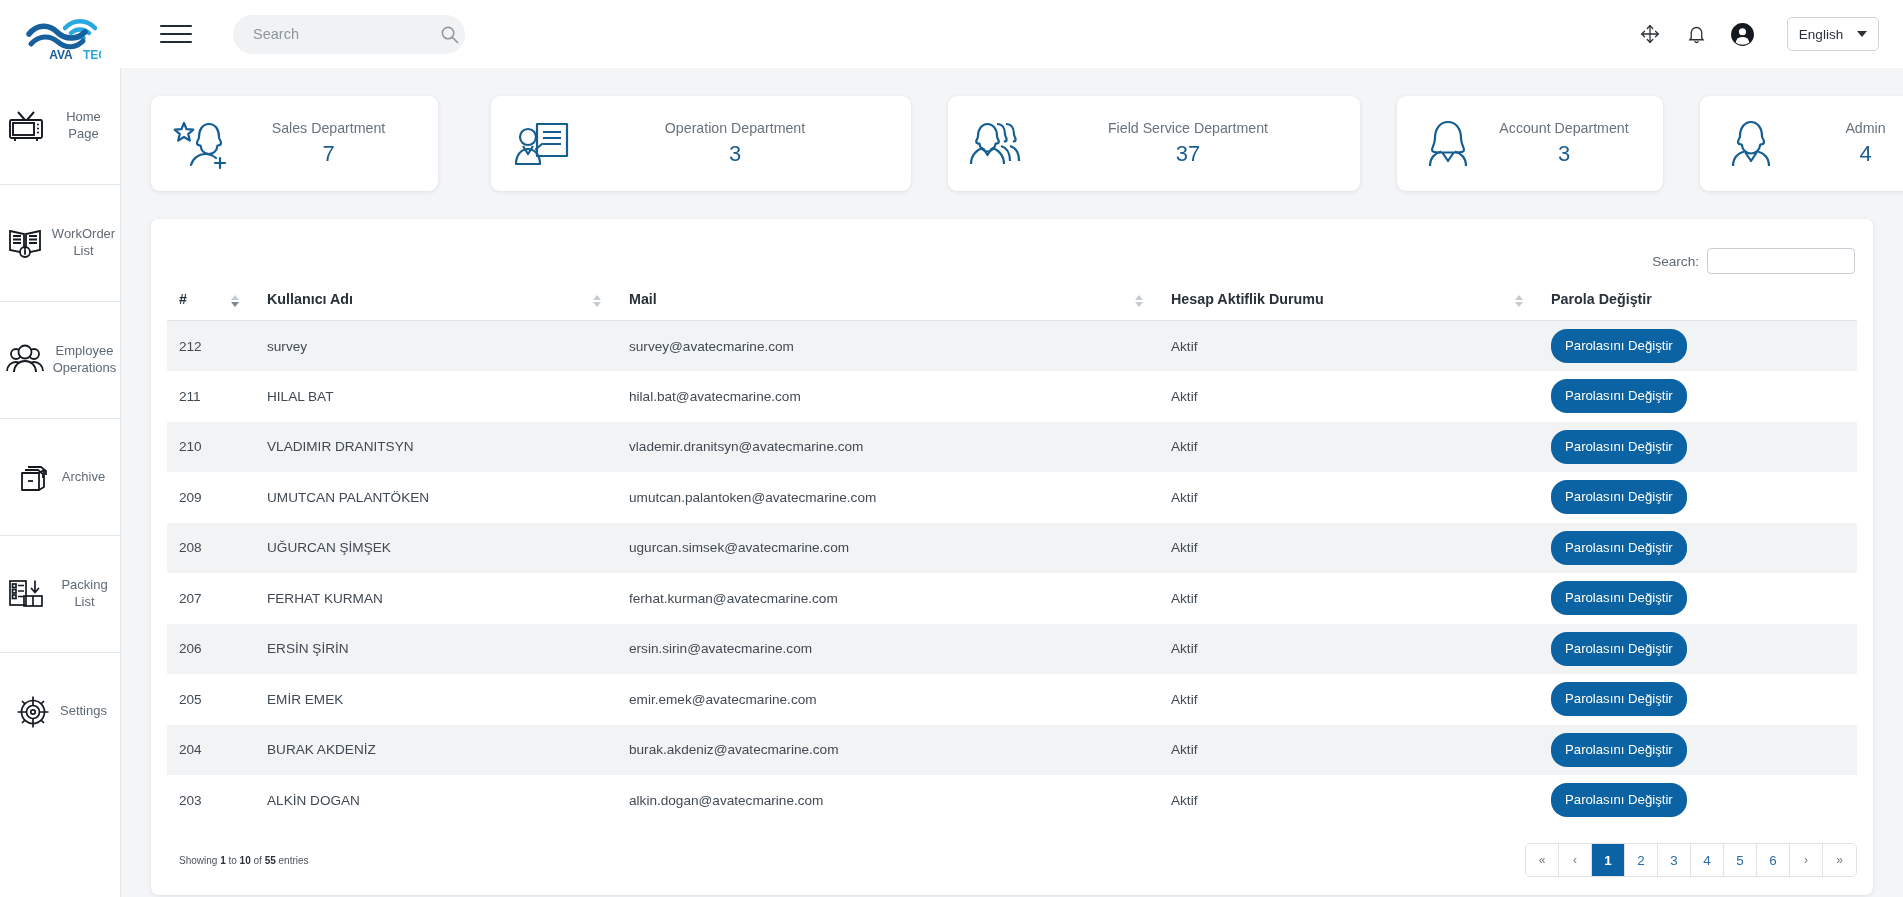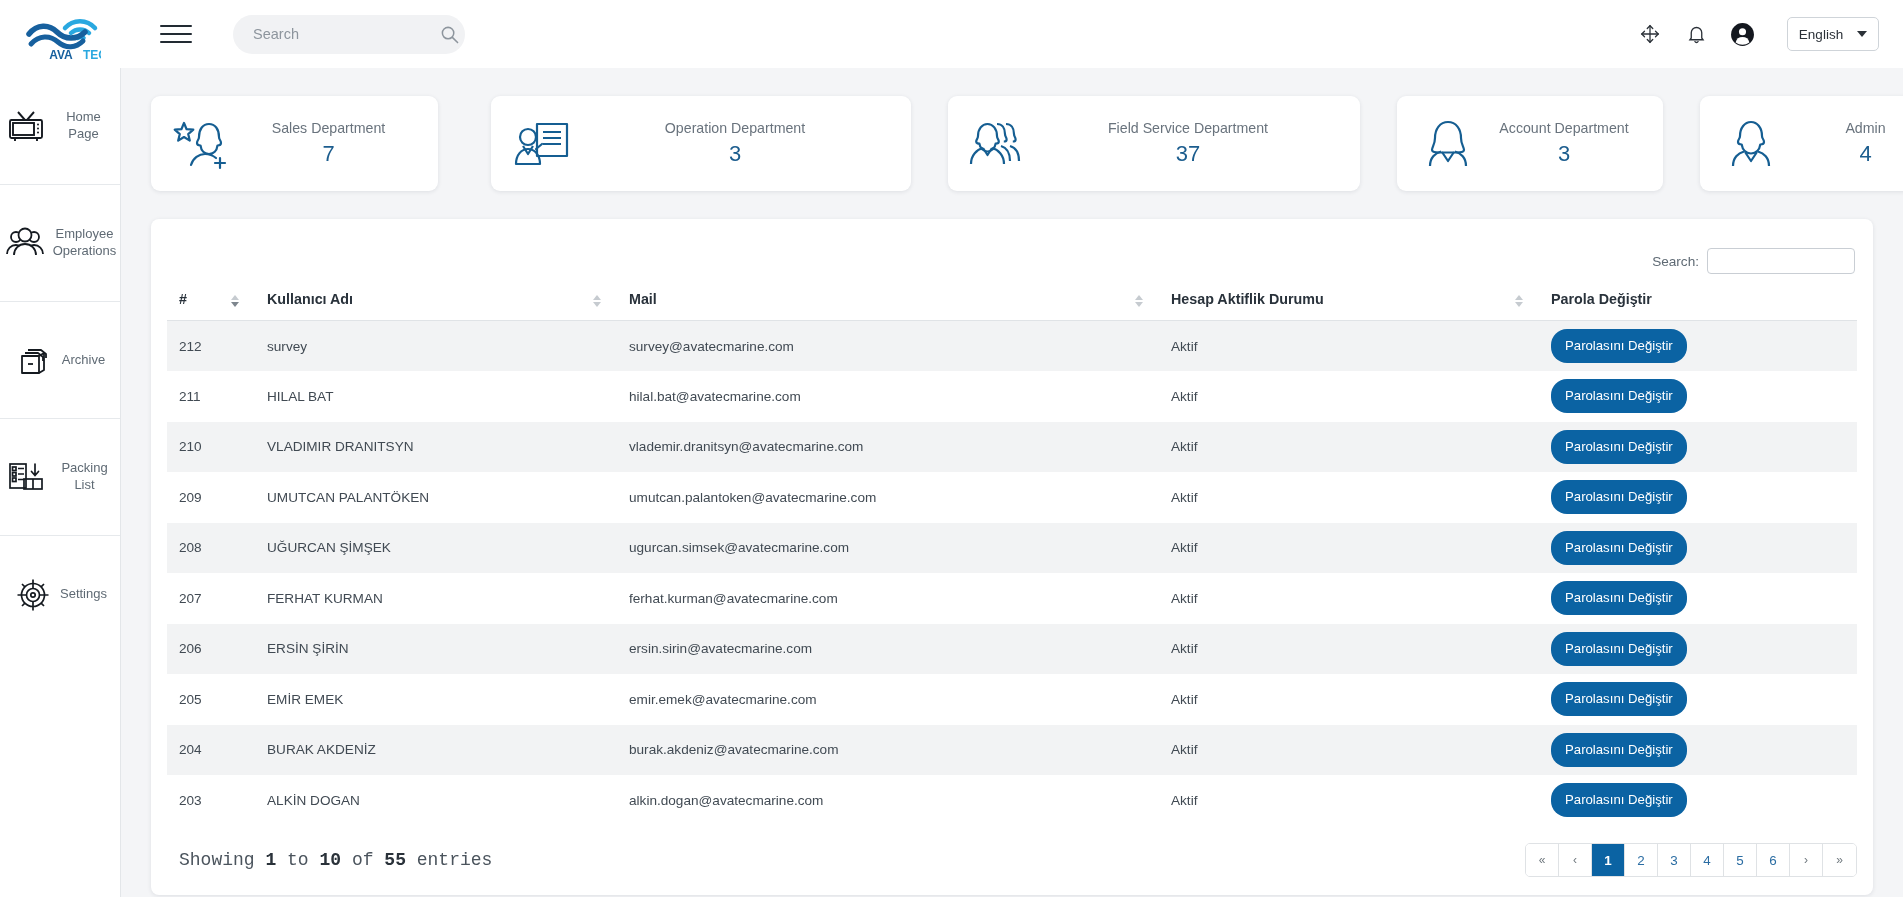--- a/index.html
+++ b/index.html
@@ -182,21 +182,21 @@
   .col-name { width: 362px; }
   .col-mail { width: 542px; }
   .col-status { width: 380px; }
   .col-pw { width: auto; }
 
   
   .tbl-footer {
     position: absolute; left: 16px; right: 16px; bottom: 18px;
     display: flex; align-items: center; justify-content: space-between;
   }
-  .showing { font-size: 18px; color: #4b545d; padding-left: 12px; font-family: Liberation Mono, monospace; }
+  .showing { font-size: 10px; color: #4b545d; padding-left: 12px; }
   .showing b { font-weight: bold; color: #2a323a; }
   .pager { display: flex; border: 1px solid #dfe2e5; border-radius: 5px; overflow: hidden; }
   .pager div {
     min-width: 33px; height: 32px;
     display: flex; align-items: center; justify-content: center;
     font-size: 13.4px; color: #2b6da3;
     border-right: 1px solid #dfe2e5;
     background: #fff; cursor: pointer; padding: 0 6px;
   }
   .pager div:last-child { border-right: none; }
@@ -277,20 +277,32 @@
         <rect x="7" y="15" width="21" height="12"></rect>
         <circle cx="32" cy="16.5" r="1" fill="#151a20" stroke="none"></circle>
         <circle cx="32" cy="20.5" r="1" fill="#151a20" stroke="none"></circle>
         <circle cx="32" cy="24.5" r="1" fill="#151a20" stroke="none"></circle>
         <path d="M9 30 v3 M31 30 v3"></path>
       </svg>
     </div>
     <div class="side-label">Home Page</div>
   </div>
 
+  <div class="side-item">
+    <div class="side-ico">
+      <svg width="40" height="36" viewBox="0 0 40 36" fill="none" stroke="#151a20" stroke-width="1.8">
+        <path d="M5 6 L19 9 v19 L5 25 Z"></path>
+        <path d="M35 6 L21 9 v19 L35 25 Z"></path>
+        <path d="M8 11 h8 M8 14.5 h8 M8 18 h8 M24 11 h8 M24 14.5 h8 M24 18 h8"></path>
+        <circle cx="20" cy="27" r="5" fill="#fff"></circle>
+        <path d="M20 25 v4 M20 23.2 v0.6" stroke-linecap="round"></path>
+      </svg>
+    </div>
+    <div class="side-label">WorkOrder List</div>
+  </div>
 
   <div class="side-item">
     <div class="side-ico">
       <svg width="42" height="34" viewBox="0 0 42 34" fill="none" stroke="#151a20" stroke-width="1.8">
         <circle cx="12" cy="11" r="5"></circle>
         <circle cx="30" cy="11" r="5"></circle>
         <circle cx="21" cy="9" r="6.5" fill="#fff"></circle>
         <path d="M3 28 a9 9 0 0 1 18 0"></path>
         <path d="M21 28 a9 9 0 0 1 18 0"></path>
         <path d="M10 29 a11 11 0 0 1 22 0" fill="#fff"></path>

